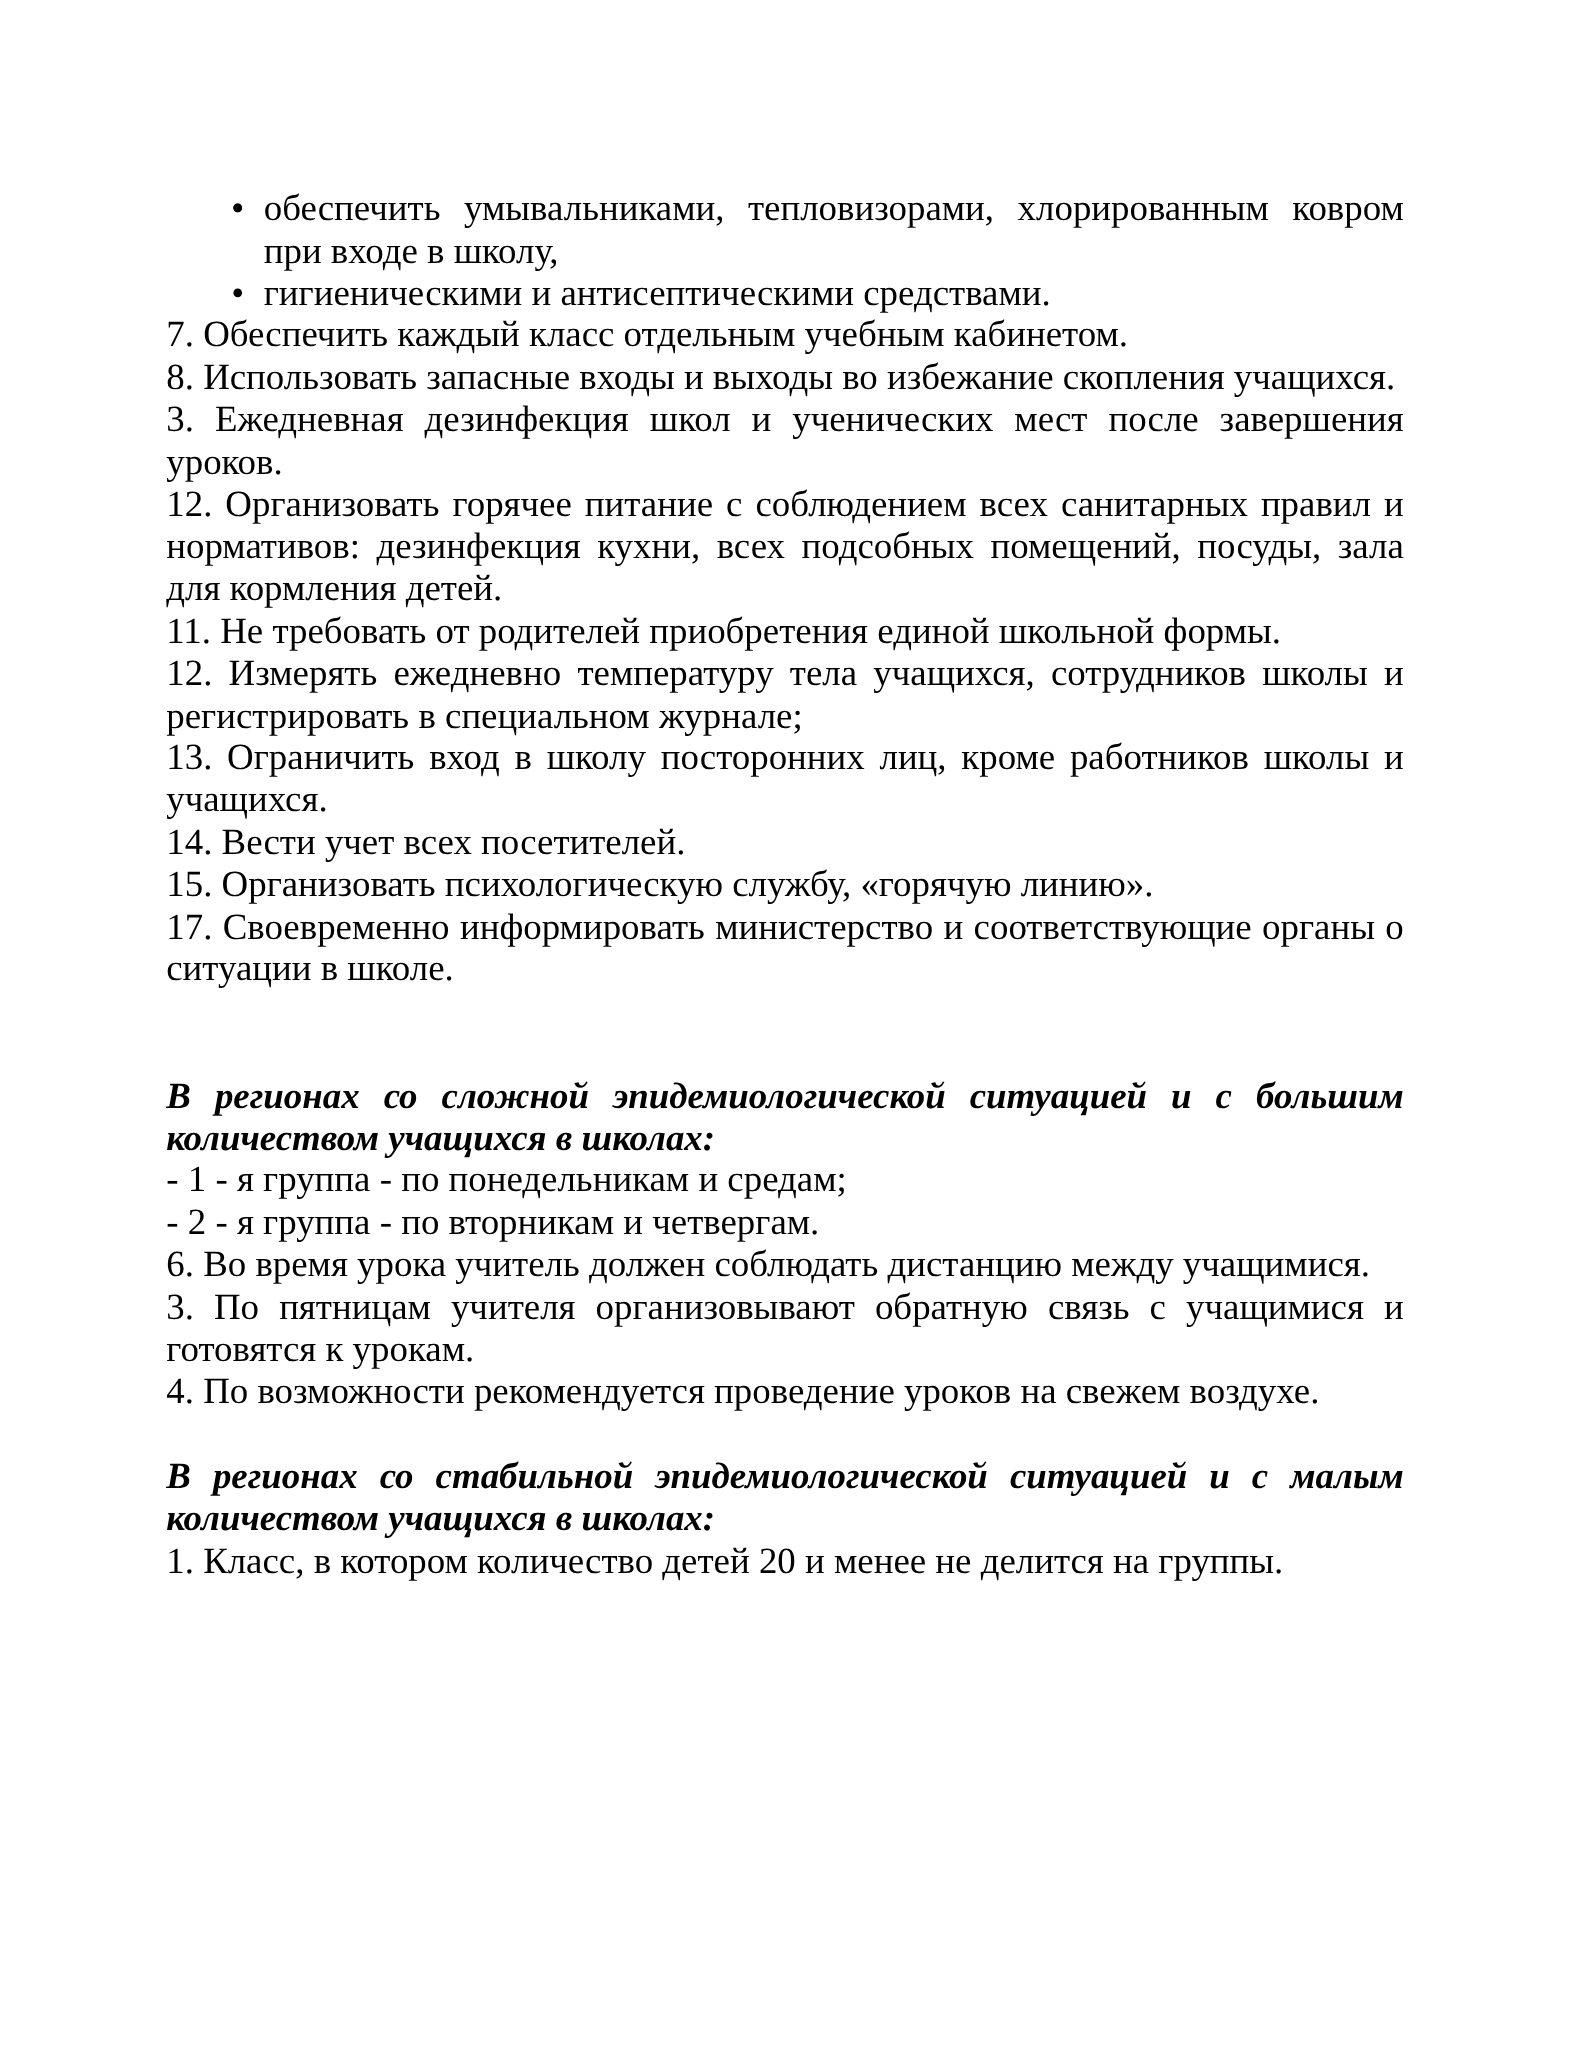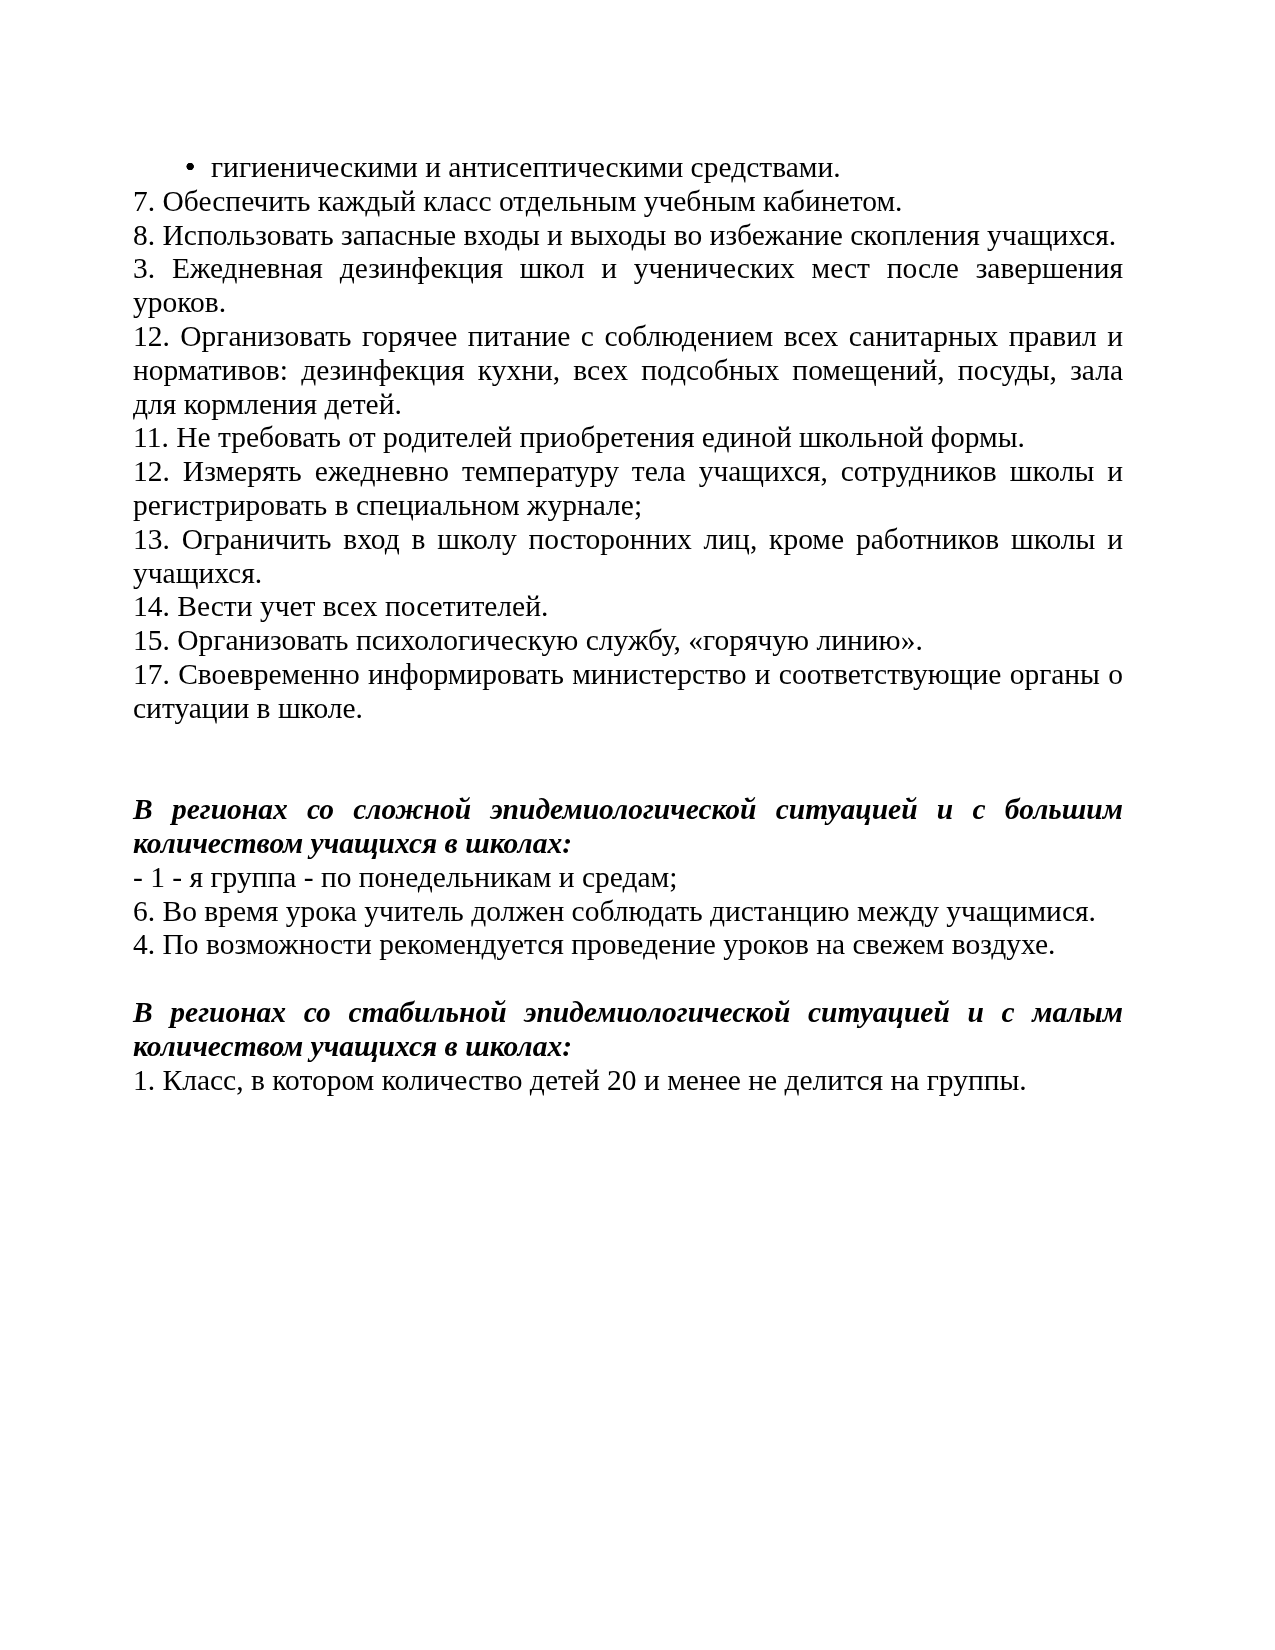--- a/index.html
+++ b/index.html
@@ -54,20 +54,21 @@
 
 <div class="page">
   <div class="content">
 
     <div class="bullet-list">
       <div class="bullet-item first">
         <span class="bullet-marker">•</span>
       </div>
       <div class="bullet-item">
         <span class="bullet-marker">•</span>
+        <span>обеспечить умывальниками, тепловизорами, хлорированным ковром при входе в школу,</span>
       </div>
       <div class="bullet-item">
         <span class="bullet-marker">•</span>
         <span>гигиеническими  и антисептическими  средствами.</span>
       </div>
     </div>
 
     <p class="para">7. Обеспечить каждый класс отдельным учебным кабинетом.</p>
     <p class="para">8. Использовать запасные входы и выходы во избежание скопления учащихся.</p>
     <p class="para">3. Ежедневная дезинфекция школ и ученических мест после завершения уроков.</p>
@@ -79,21 +80,23 @@
     <p class="para">15. Организовать психологическую службу, «горячую линию».</p>
     <p class="para">17. Своевременно информировать министерство и соответствующие органы о ситуации в школе.</p>
 
     <div class="blank"></div>
 
 
     <div class="blank"></div>
 
     <p class="h3">В регионах со сложной эпидемиологической ситуацией и с большим количеством учащихся в школах:</p>
     <p class="para">- 1 - я группа - по понедельникам и средам;</p>
+    <p class="para">- 2 - я группа - по вторникам и четвергам.</p>
     <p class="para">6. Во время урока учитель должен соблюдать дистанцию между учащимися.</p>
+    <p class="para">3. По пятницам учителя организовывают обратную связь с учащимися и готовятся к урокам.</p>
     <p class="para">4. По возможности рекомендуется проведение уроков на свежем воздухе.</p>
 
     <div class="blank"></div>
 
     <p class="h3">В регионах со стабильной эпидемиологической ситуацией и с малым количеством учащихся в школах:</p>
     <p class="para">1. Класс, в котором количество детей 20 и менее не делится на группы.</p>
 
   </div>
 </div>
 

